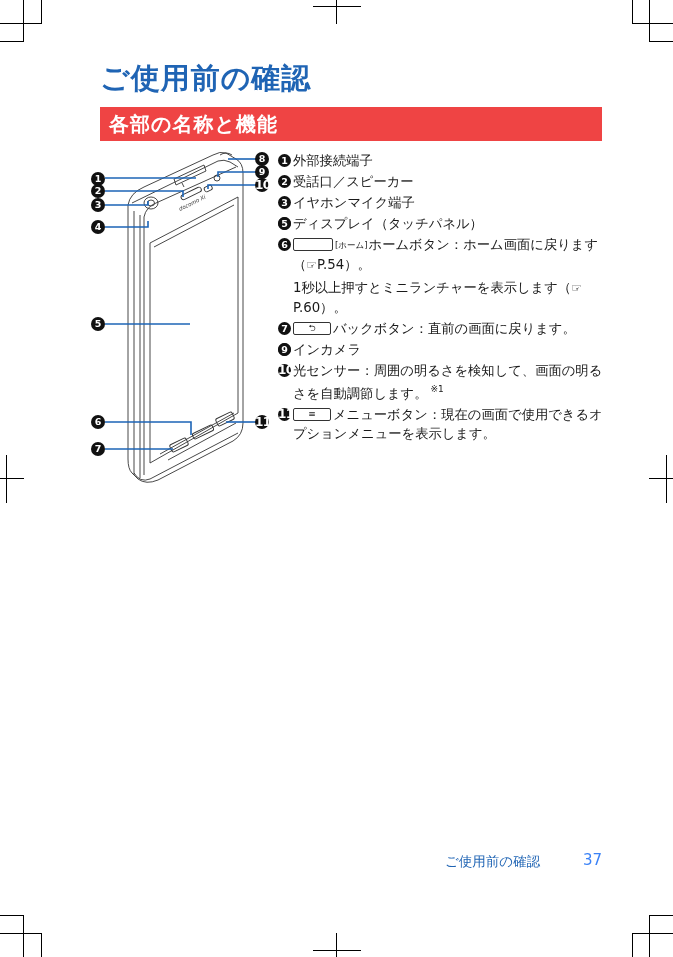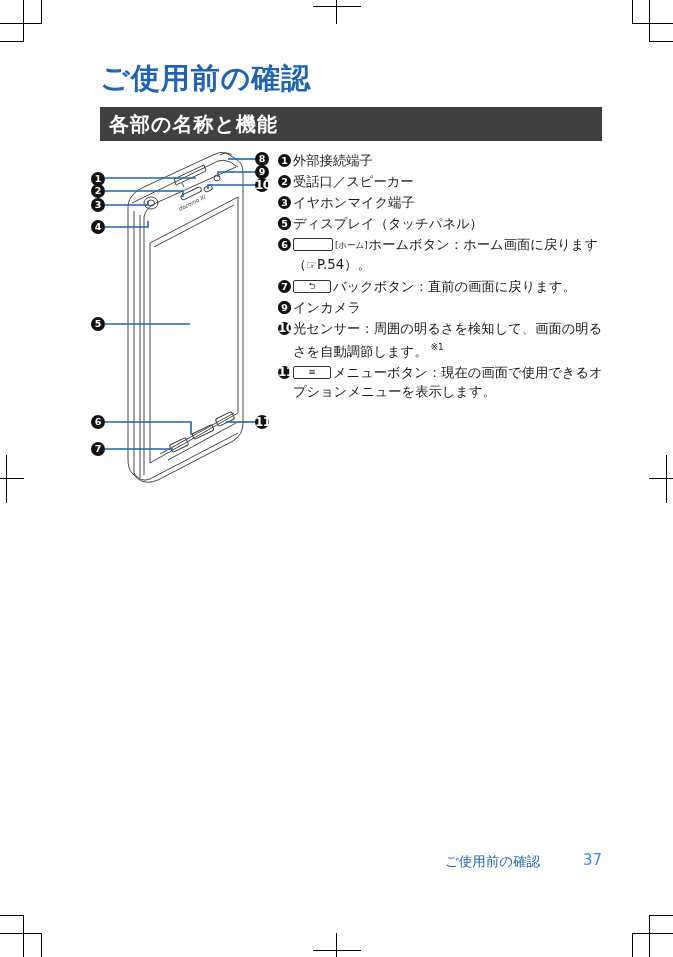--- a/index.html
+++ b/index.html
@@ -6,21 +6,21 @@
   body {
     width:673px; height:957px; position:relative; background:#ffffff;
     font-family: "DejaVu Sans", "Liberation Sans", sans-serif; color:#1a1a1a; overflow:hidden;
   }
   .crop { position:absolute; background:#000; }
   .page-title {
     position:absolute; left:100px; top:60px; font-size:29px; font-weight:bold;
     color:#1f64b4; letter-spacing:1px; margin:0; line-height:36px;
   }
   .section-bar {
-    position:absolute; left:100px; top:107px; width:502px; height:34px; background:#404040;
+    position:absolute; left:100px; top:107px; width:502px; height:34px; background:#ef4444;
   }
   .section-title {
     position:absolute; left:9px; top:3px; font-size:20px; font-weight:bold; color:#fff;
     line-height:28px; margin:0; letter-spacing:1px;
   }
   .phone { position:absolute; left:88px; top:145px; width:190px; height:345px; }
   .list { position:absolute; left:278px; top:151px; width:330px; font-size:13.3px; line-height:19px; }
   .item { position:relative; padding-left:15px; margin-bottom:2px; }
   .num {
     position:absolute; left:0; top:3px; width:13px; height:13px; border-radius:50%;
@@ -175,20 +175,21 @@
   <div class="item">
     <span class="num">4</span>
   </div>
   <div class="item">
     <span class="num">5</span>
     <span>ディスプレイ（タッチパネル）</span>
   </div>
   <div class="item">
     <span class="num">6</span>
     <span class="keybox key-home"></span><span class="home-tag">[ホーム]</span><span>ホームボタン：ホーム画面に戻ります（</span><span class="ref-icon">☞</span><span>P.54</span><span>）。</span>
+    <span class="sub"><span>1秒以上押すとミニランチャーを表示します（</span><span class="ref-icon">☞</span><span>P.60</span><span>）。</span></span>
   </div>
   <div class="item">
     <span class="num">7</span>
     <span class="keybox key-back">⮌</span><span>バックボタン：直前の画面に戻ります。</span>
   </div>
   <div class="item">
     <span class="num">8</span>
   </div>
   <div class="item">
     <span class="num">9</span>

